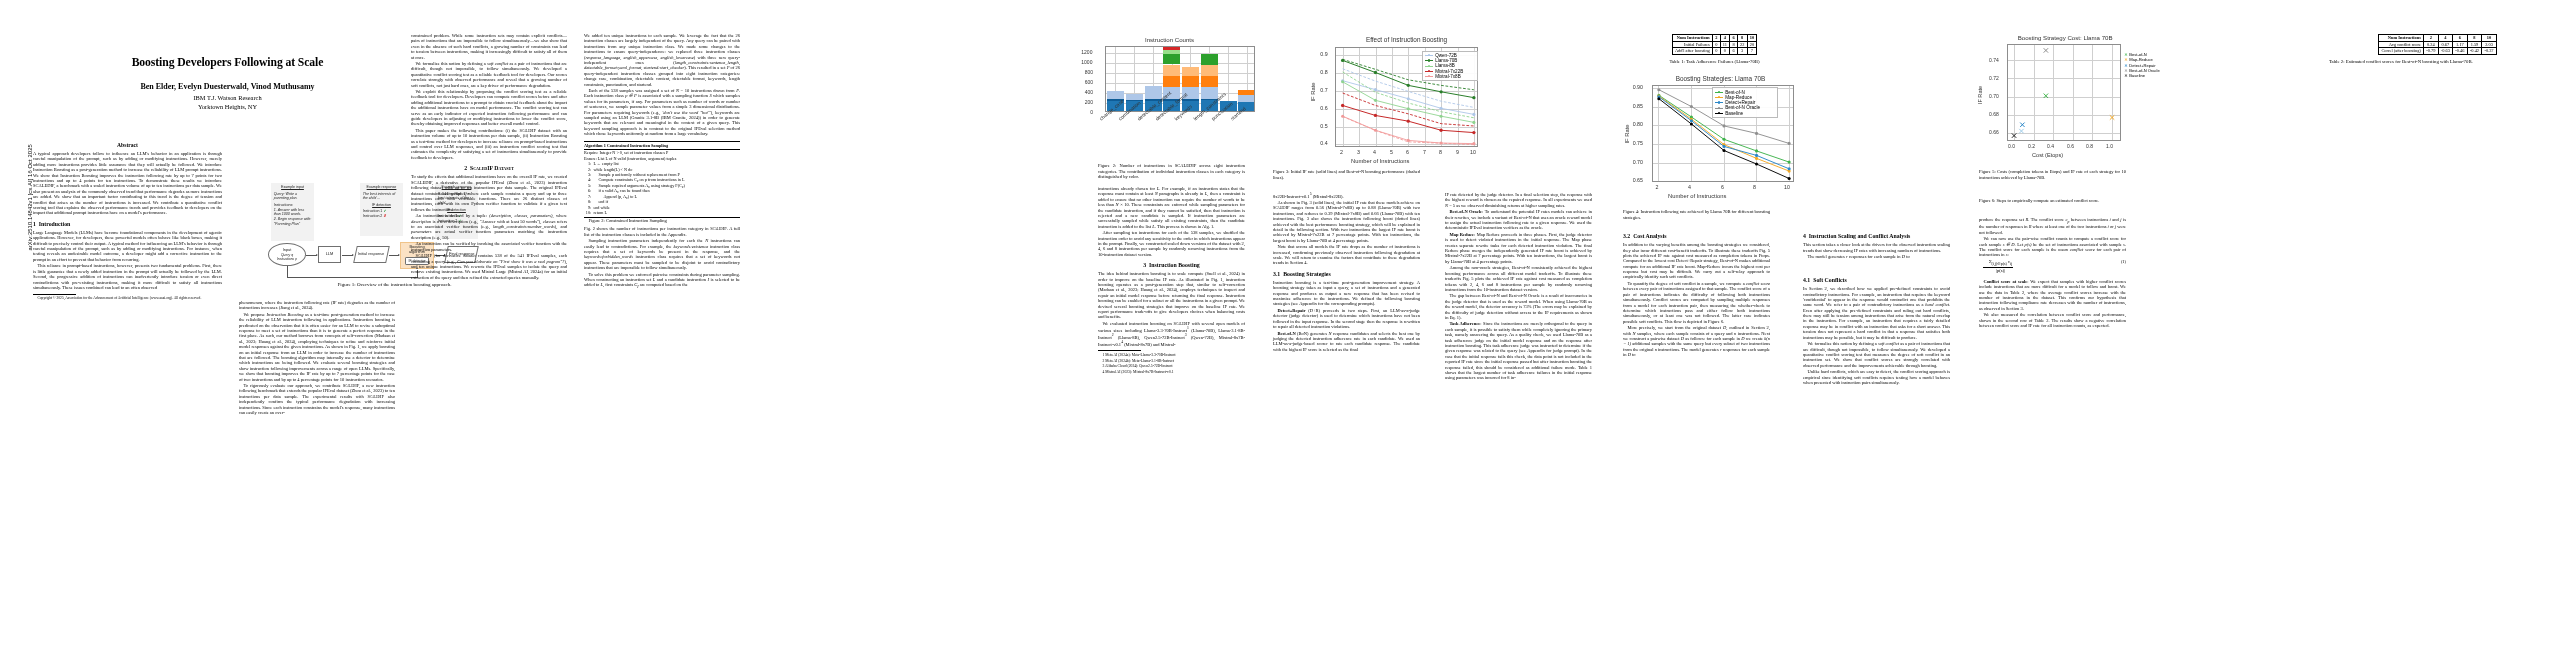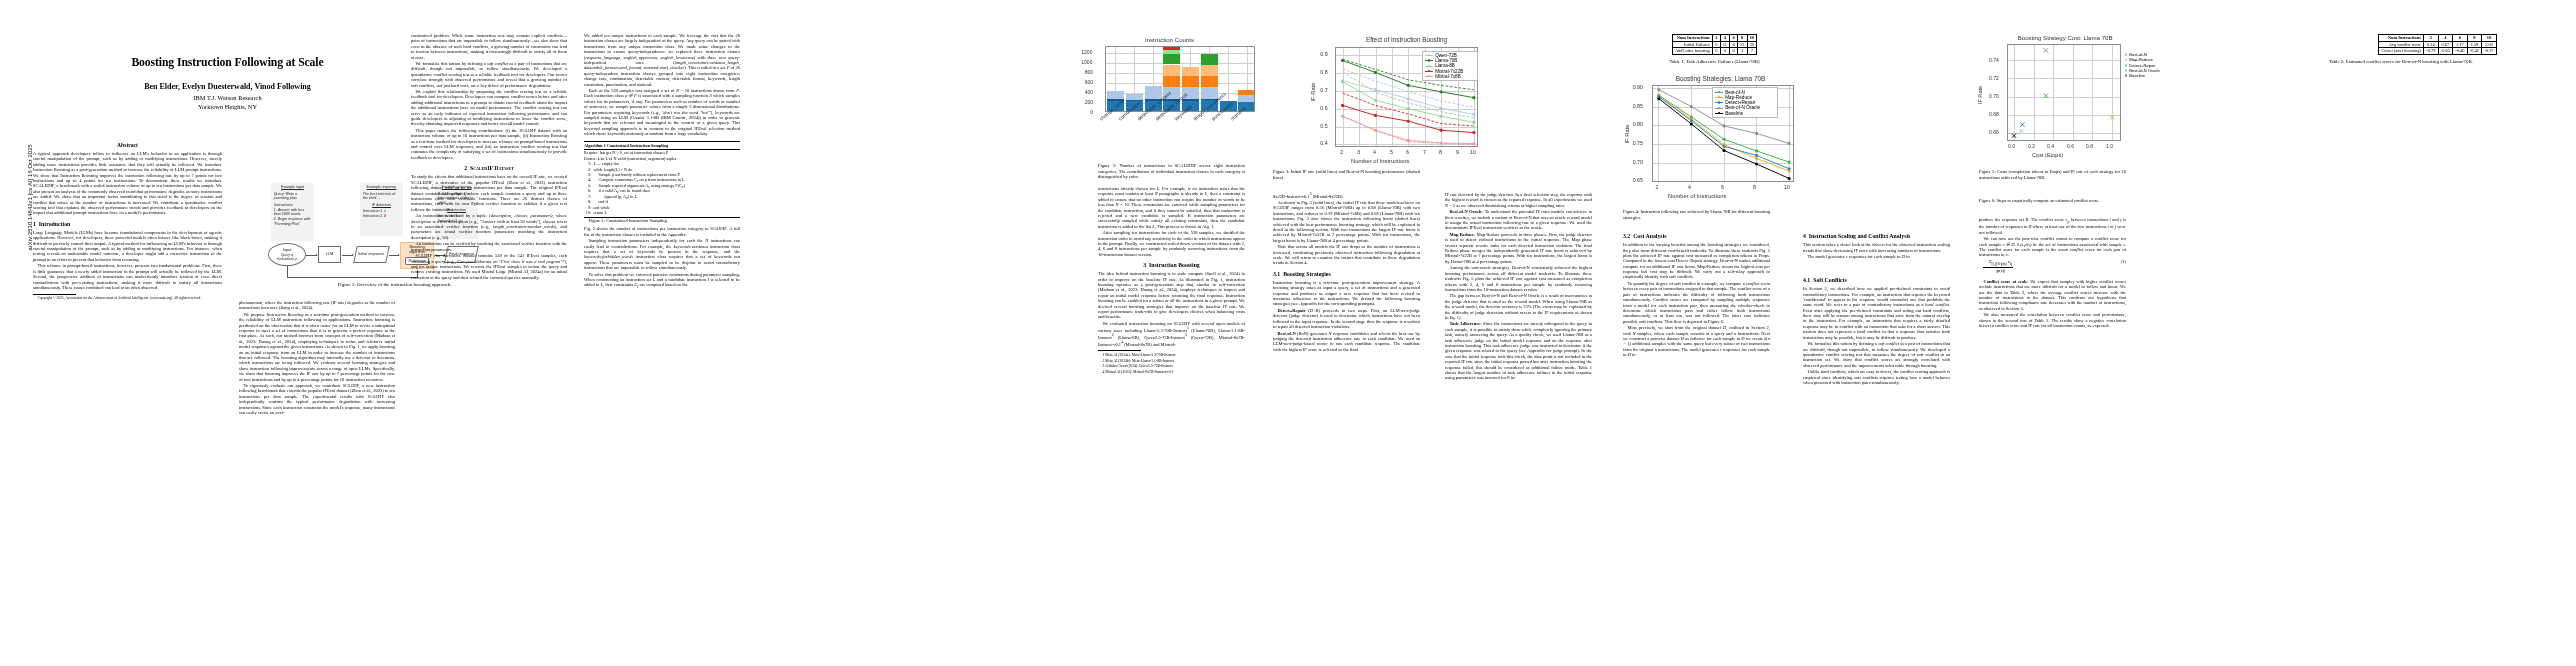--- a/index.html
+++ b/index.html
@@ -261,22 +261,22 @@
 </style>
 </head>
 <body>
 
 <div class="page">
 
   <div class="arxiv-stamp">arXiv:2510.14842v1  [cs.AI]  16 Oct 2025</div>
 
   <div class="col" style="left:33px; width:189px;">
     <div style="height:56px"></div>
-    <h1 class="title" style="width:389px;">Boosting Instruction Following at Scale</h1>
-    <div class="authors" style="width:389px;">Ben Elder, Evelyn Duesterwald, Vinod Following</div>
+    <h1 class="title" style="width:389px;">Boosting Developers Following at Scale</h1>
+    <div class="authors" style="width:389px;">Ben Elder, Evelyn Duesterwald, Vinod Muthusamy</div>
     <div class="affil" style="width:389px;">IBM T.J. Watson Research</div>
     <div class="affil" style="width:389px;">Yorktown Heights, NY</div>
 
     <div style="height:31px"></div>
     <h3 class="abs">Abstract</h3>
     <p class="noindent">A typical approach developers follow to influence an LLM's behavior in an application is through careful manipulation of the prompt, such as by adding or modifying instructions. However, merely adding more instructions provides little assurance that they will actually be followed. We introduce Instruction Boosting as a post-generation method to increase the reliability of LLM prompt instructions. We show that Instruction Boosting improves the instruction following rate by up to 7 points for two instructions and up to 4 points for ten instructions. To demonstrate these results we introduce SCALEDIF, a benchmark with a scaled instruction volume of up to ten instructions per data sample. We also present an analysis of the commonly observed trend that performance degrades as more instructions are added. We show that an important factor contributing to this trend is the degree of tension and conflict that arises as the number of instructions is increased. We contribute a quantitative conflict scoring tool that explains the observed performance trends and provides feedback to developers on the impact that additional prompt instructions have on a model's performance.</p>
 
     <h2 class="sec">
       <span>1</span>&nbsp;&nbsp;<span>Introduction</span>
     </h2>

